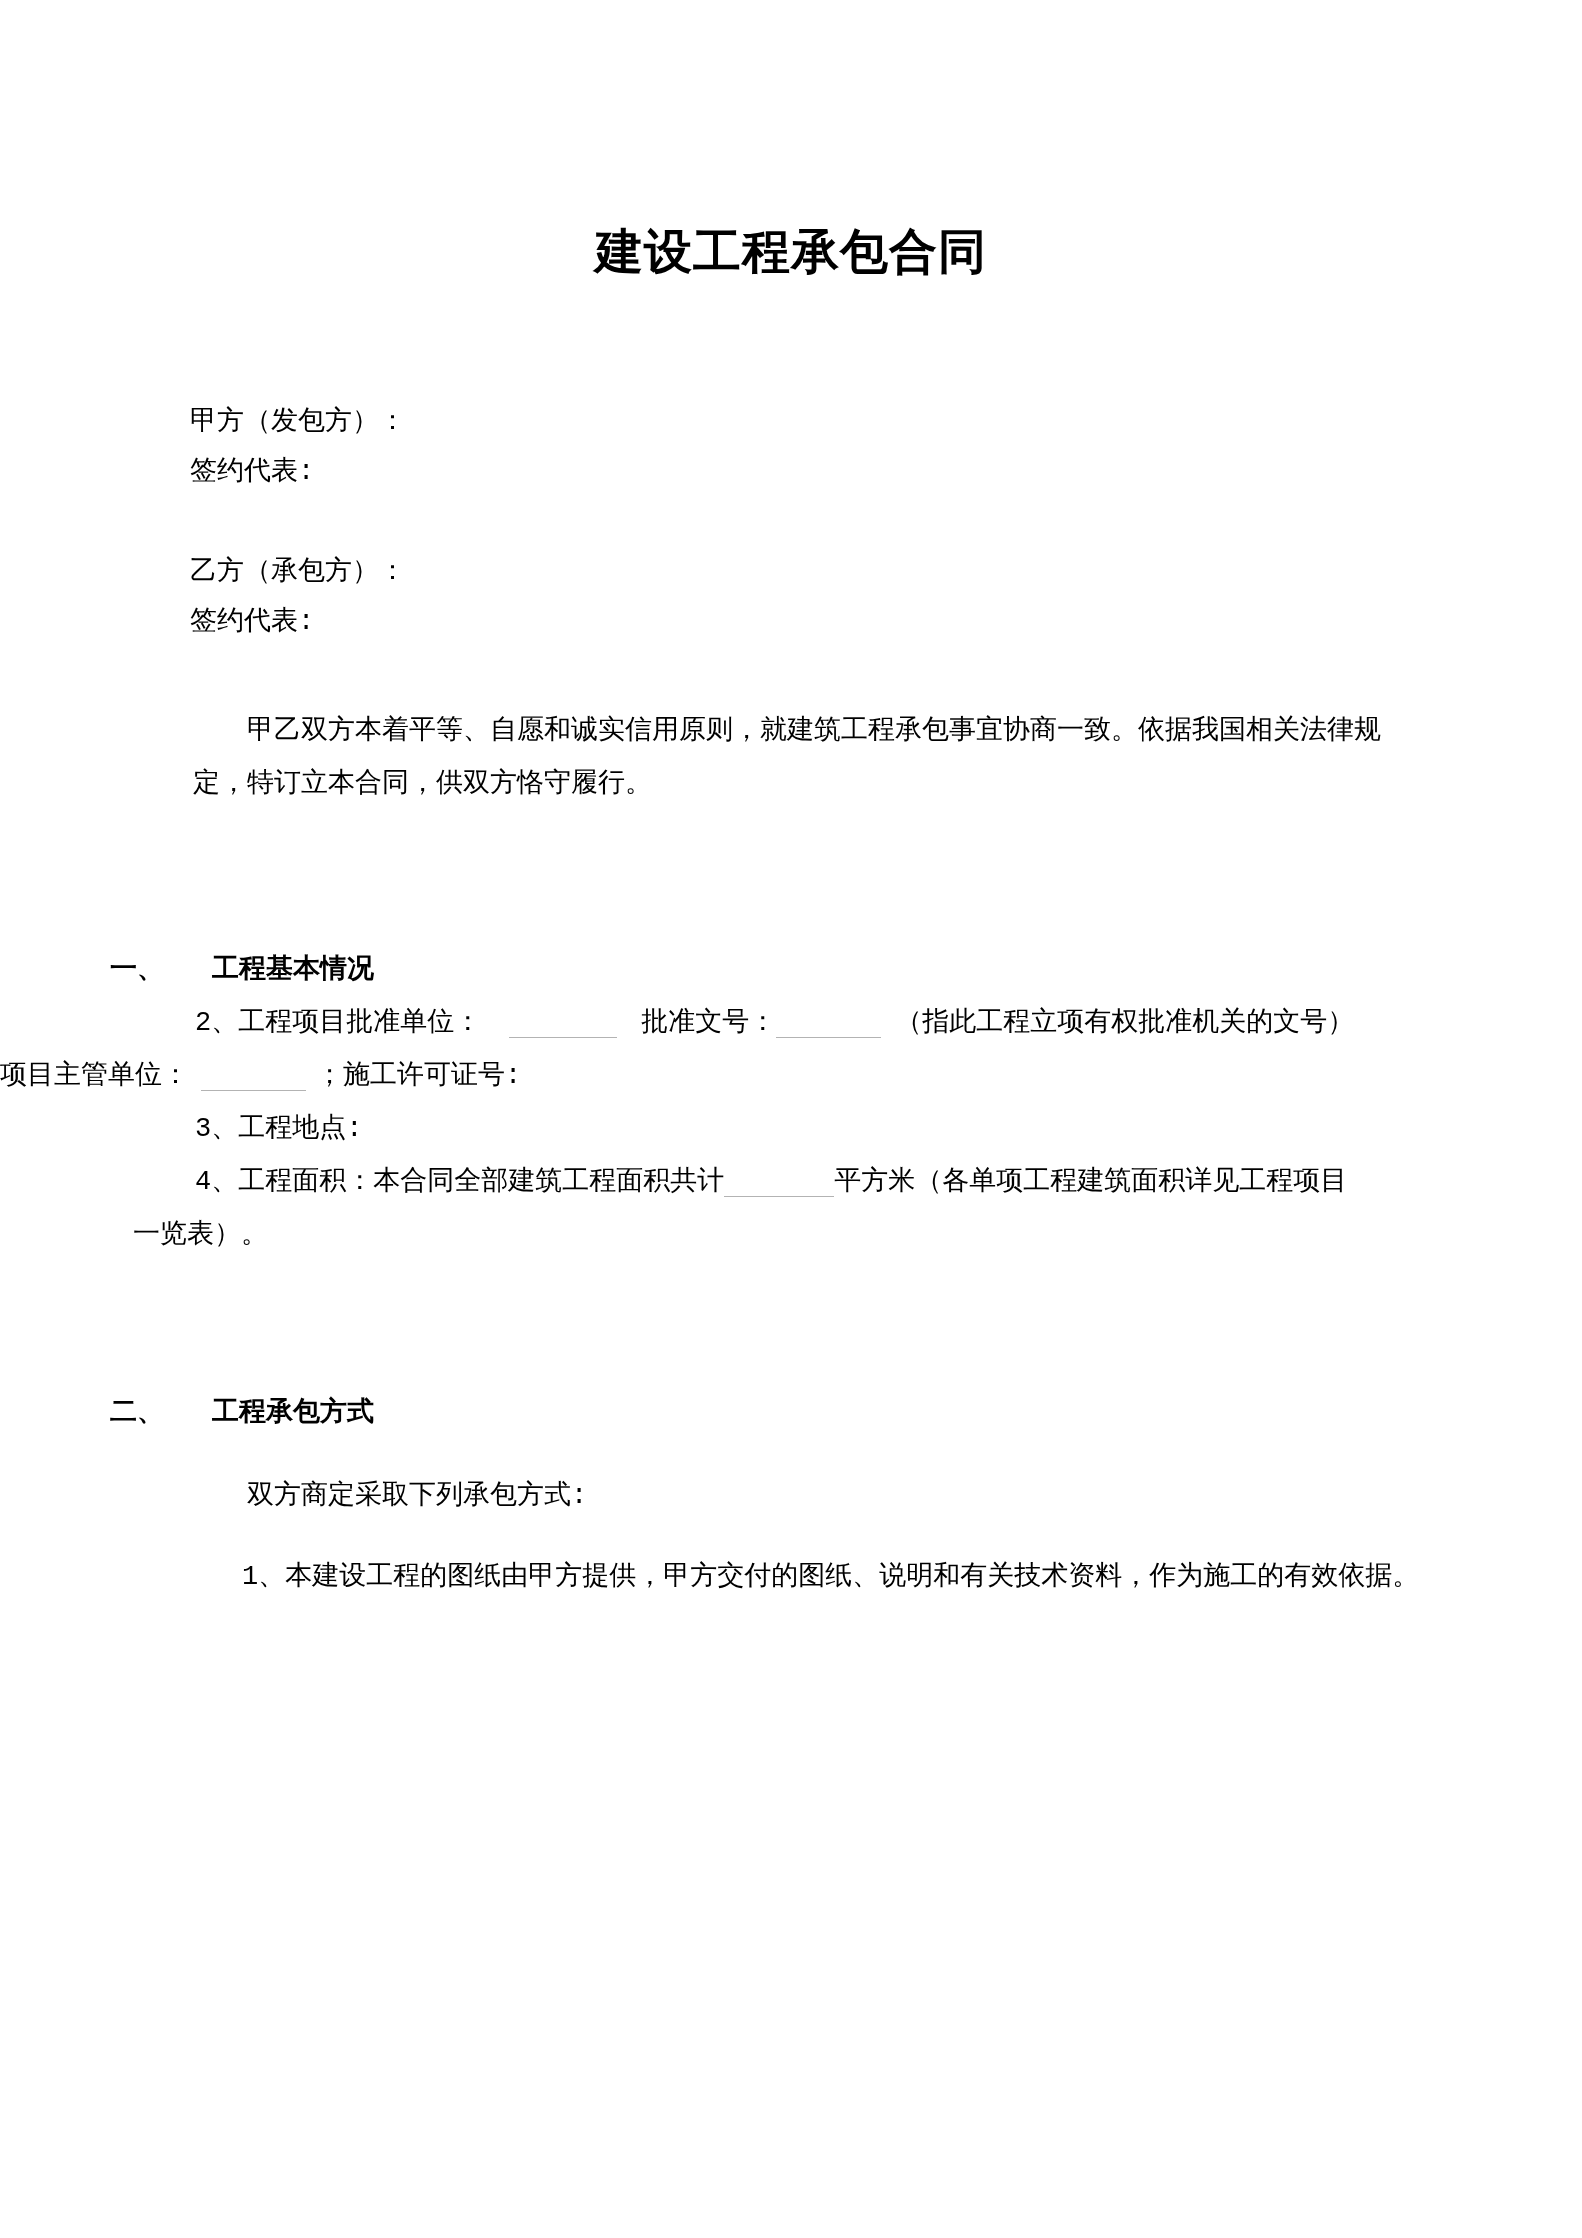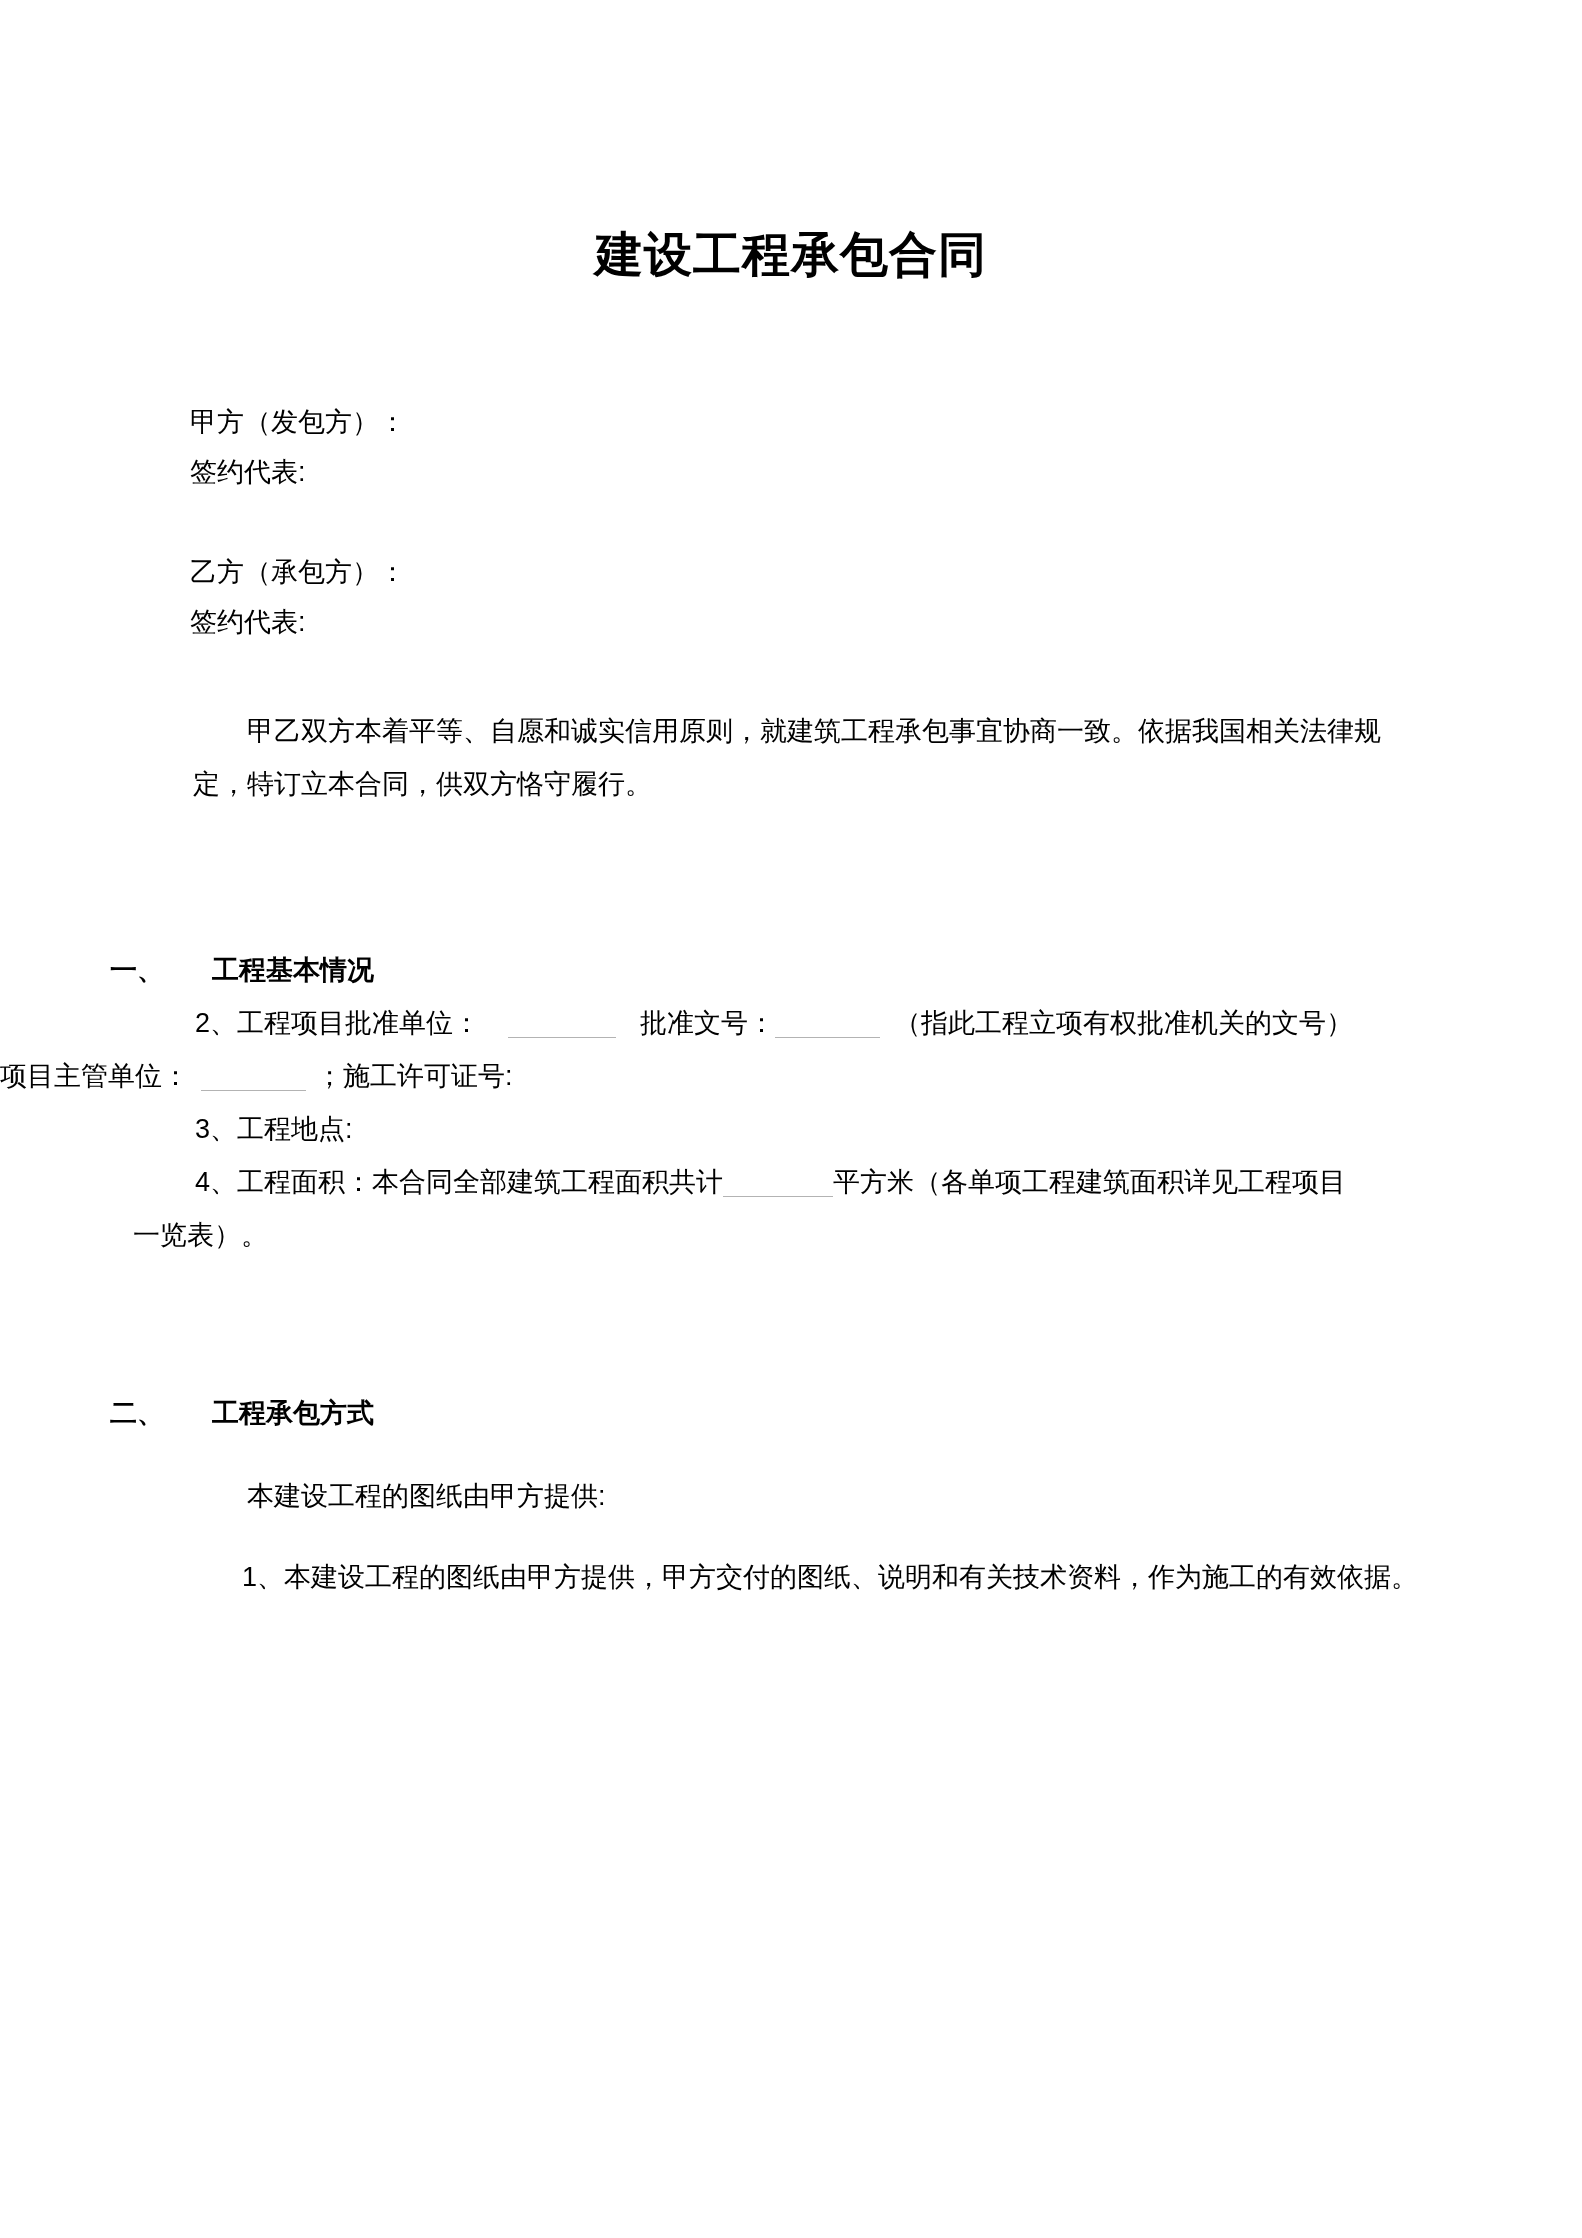--- a/index.html
+++ b/index.html
@@ -4,21 +4,21 @@
 <style>
   html,body{margin:0;padding:0;background:#ffffff;}
   .page{
     position:relative;
     width:1582px;
     height:1636px;
     box-sizing:border-box;
     padding-top:225px;
     background:#ffffff;
     color:#000000;
-    font-family:Liberation Sans, sans-serif;
+    font-family:Liberation Mono, monospace;
     font-size:27px;
     overflow:hidden;
   }
   .t{white-space:nowrap;line-height:53px;margin:0;}
   .doc-title{
     margin:0;
     font-size:48px;
     font-weight:700;
     text-align:center;
     line-height:60px;
@@ -92,21 +92,21 @@
   <div class="t it-4">
     <span>4、工程面积：本合同全部建筑工程面积共计</span><span class="blank bl-4"></span><span>平方米（各单项工程建筑面积详见工程项目</span>
   </div>
 
   <div class="t it-4b">一览表）。</div>
 
   <div class="t sec-h sec-h2">
     <span class="sec-num">二、</span><span>工程承包方式</span>
   </div>
 
-  <div class="t s2-l1">本建设工程的图纸由甲方提供:</div>
+  <div class="t s2-l1">双方商定采取下列承包方式:</div>
 
 
   <div class="t s3-l1">1、本建设工程的图纸由甲方提供，甲方交付的图纸、说明和有关技术资料，作为施工的有效依据。</div>
 
   <div class="footer">
     <span>第 1 页</span><span class="gap"></span><span>共 6 页</span>
   </div>
 
 </div>
 

